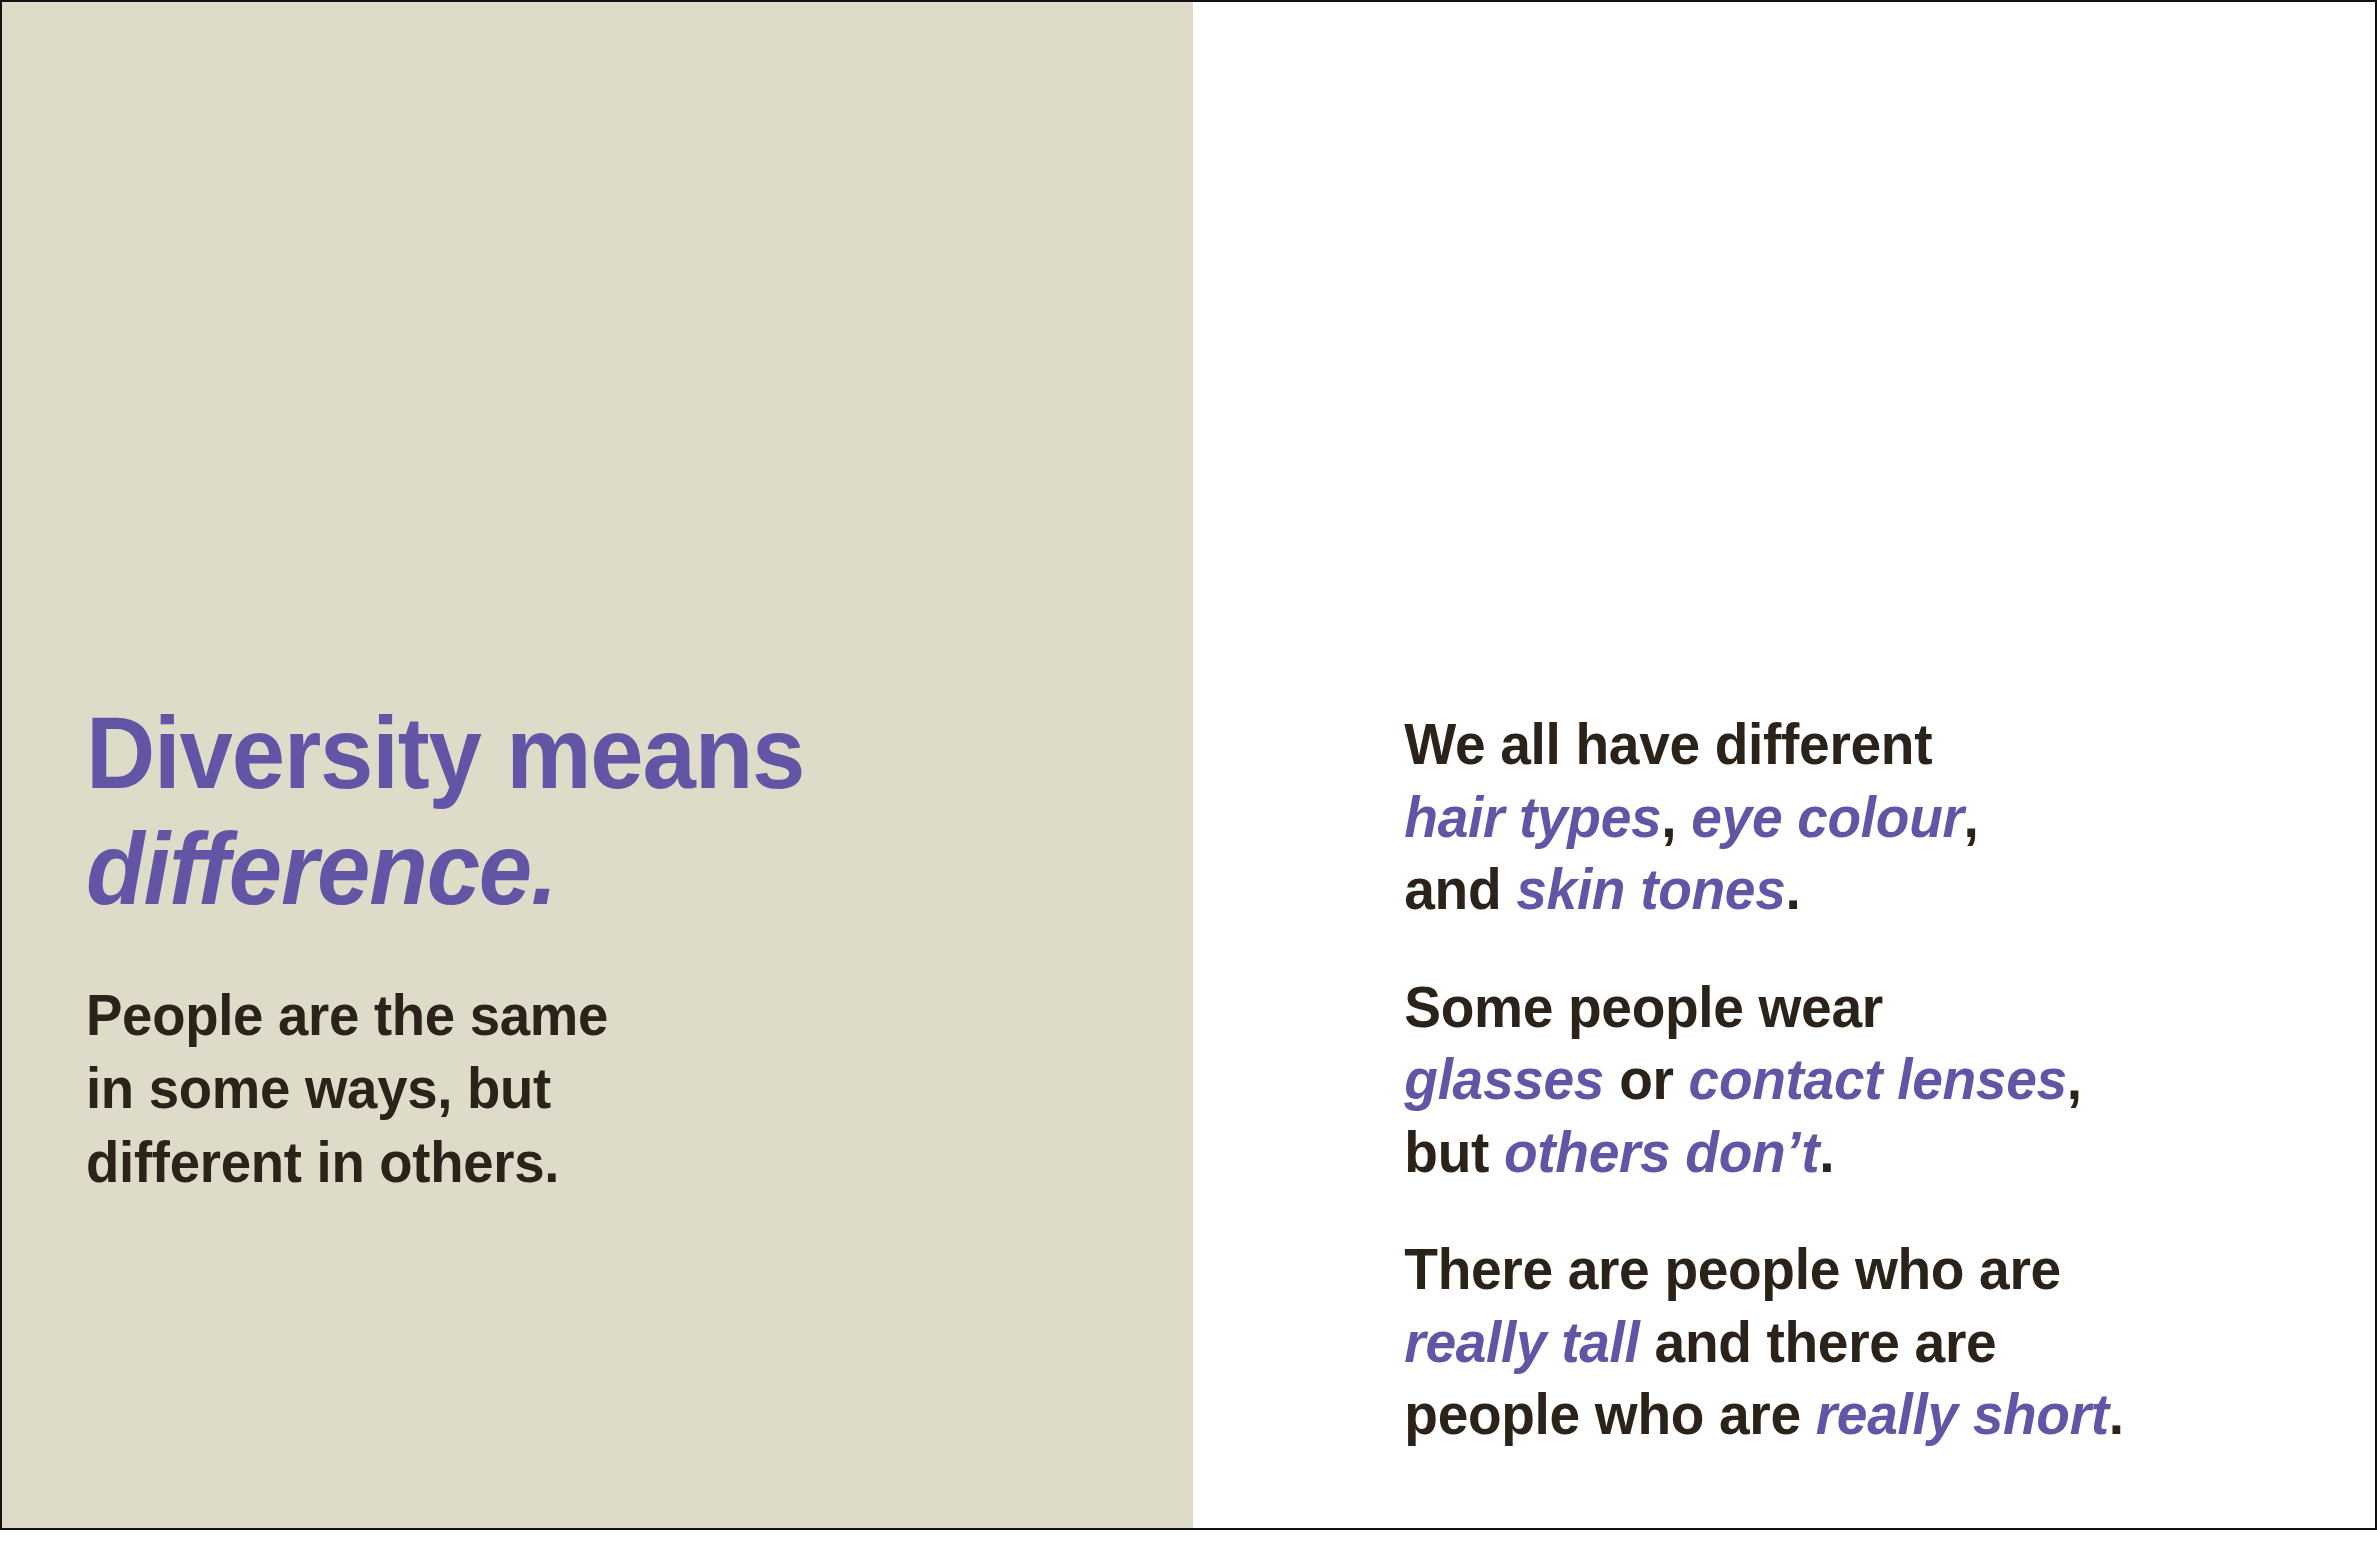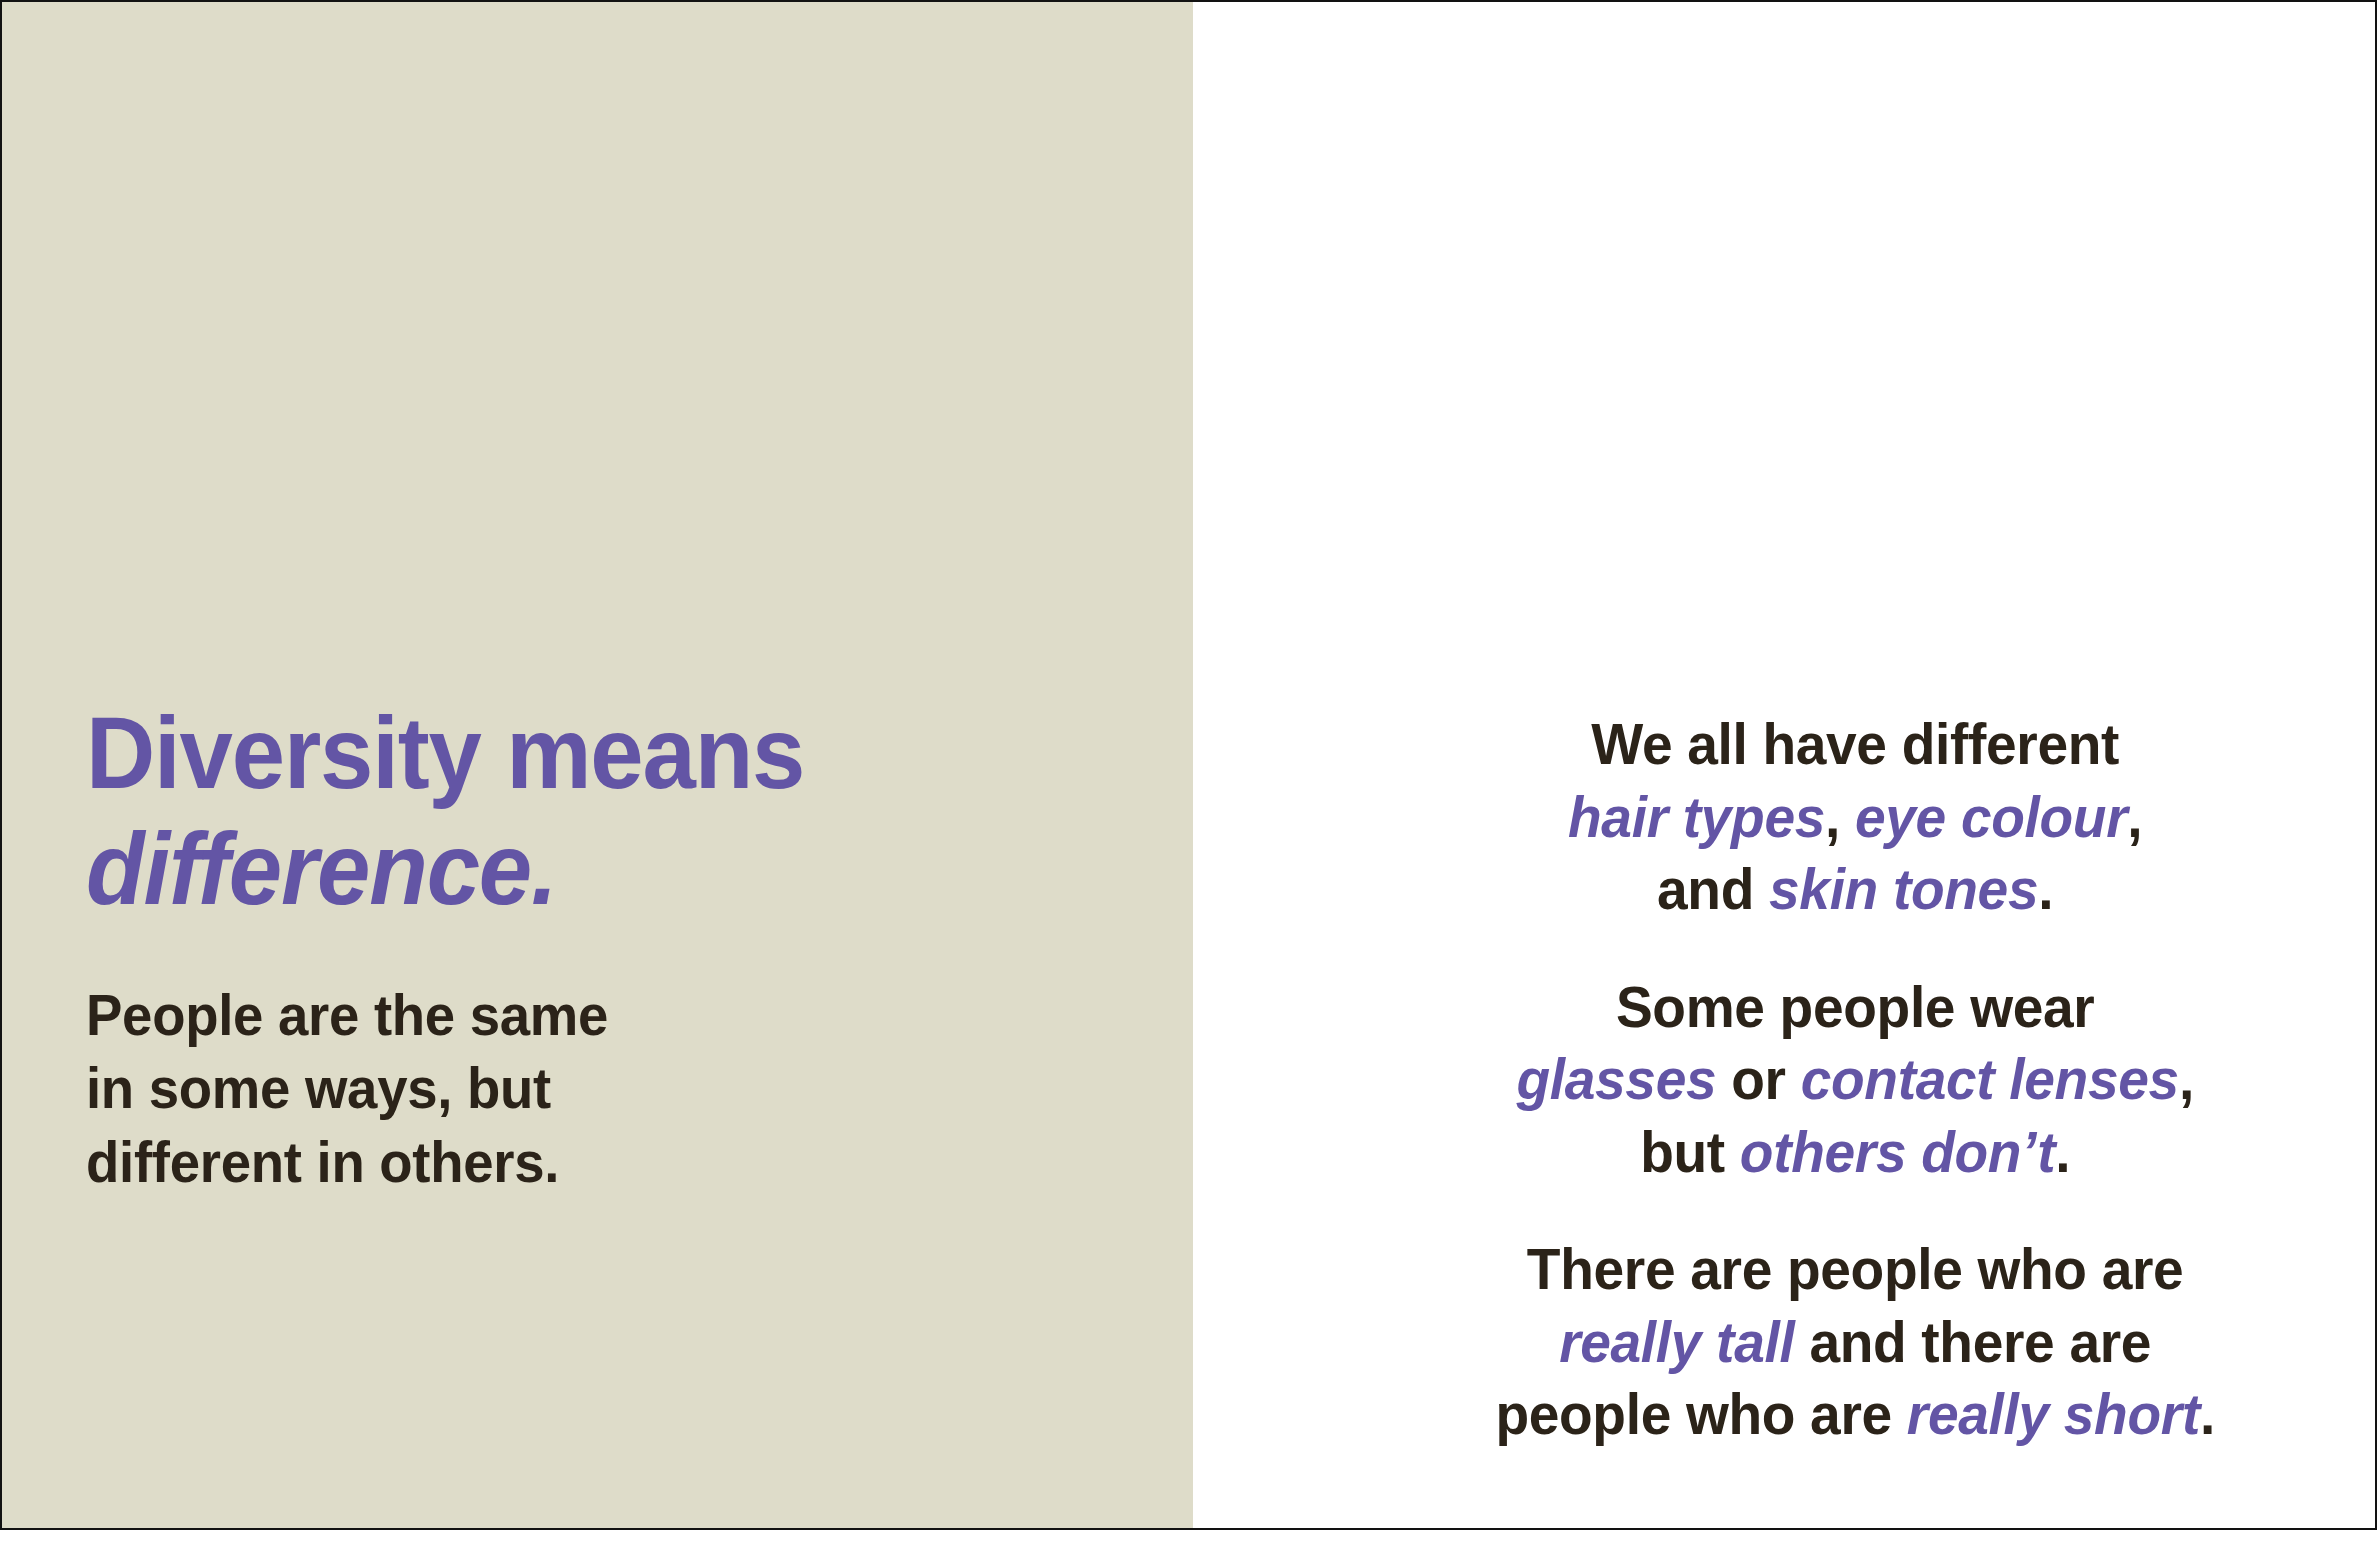--- a/index.html
+++ b/index.html
@@ -74,24 +74,24 @@
     position: absolute;
     left: 1191px;
     top: 0;
     right: 0;
     height: 100%;
     background: #ffffff;
   }
 
   #right-text-block {
     position: absolute;
-    right: 61px;
+    right: 53px;
     top: 706px;
     width: 966px;
-    text-align: center;
+    text-align: left;
   }
 
   .para {
     color: #2b2319;
     font-size: 58px;
     font-weight: 700;
     line-height: 1.25;
     letter-spacing: -0.006em;
     margin: 0 0 45px 0;
     transform: scaleX(0.95);

